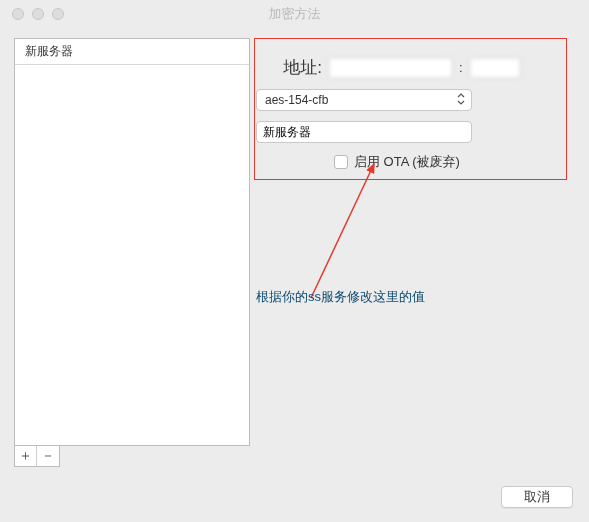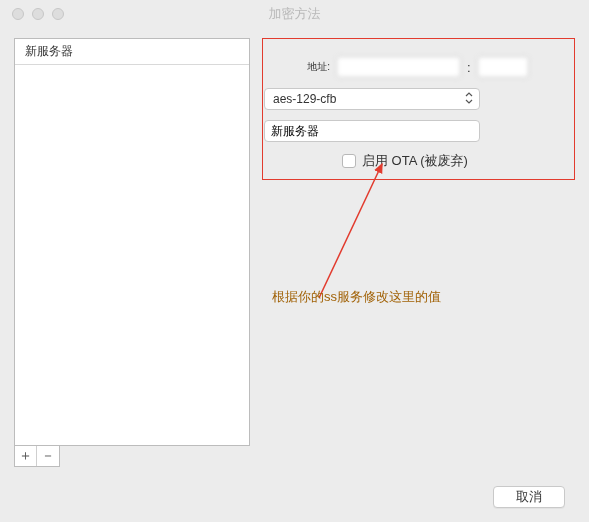--- a/index.html
+++ b/index.html
@@ -25,21 +25,21 @@
       width: 12px; height: 12px; border-radius: 50%;
       background: #ddd; border: 0.5px solid #c7c7c7;
     }
     .title-center {
       position: absolute; left: 0; right: 0; text-align: center;
       font-size: 13px; color: #b9b9b9; pointer-events: none;
     }
     .content {
       display: flex;
       padding: 10px 14px 0 14px;
-      gap: 14px;
+      gap: 6px;
     }
     .left {
       width: 236px;
     }
     .listbox {
       background: #fff;
       border: 1px solid #bcbcbc;
       height: 408px;
       position: relative;
     }
@@ -82,21 +82,21 @@
     }
     .row {
       display: flex;
       align-items: center;
       margin-bottom: 10px;
     }
     .lbl {
       width: 72px;
       text-align: right;
       padding-right: 6px;
-      font-size: 10px;
+      font-size: 17px;
       color: #333;
     }
     .field-area {
       flex: 1;
       display: flex;
       align-items: center;
       gap: 4px;
     }
     input[type="text"], input[type="password"] {
       border: 1px solid #c9c9c9;
@@ -138,35 +138,35 @@
     }
     .cb {
       width: 14px; height: 14px;
       border: 1px solid #b8b8b8;
       border-radius: 3px;
       background: #fff;
       cursor: pointer;
     }
     .annotation {
       position: absolute;
-      left: 8px; top: 250px;
-      color: #a16207;
+      left: 0px; top: 250px;
+      color: #0c4a6e;
       font-size: 13px;
       width: 200px;
       pointer-events: none;
     }
     .arrow-svg {
       position: absolute;
       left: 50px; top: 120px;
       width: 120px; height: 150px;
       pointer-events: none;
     }
     .footer {
       position: absolute;
-      right: 24px; bottom: 14px;
+      right: 16px; bottom: 14px;
       display: flex; gap: 12px;
     }
     .btn {
       width: 72px; height: 22px;
       background: #fff;
       border: 1px solid #c9c9c9;
       border-radius: 4px;
       font-size: 13px;
       display: flex; align-items: center; justify-content: center;
       cursor: pointer;
@@ -205,21 +205,21 @@
         <div class="field-area">
           <input type="text" class="addr-input" value="" style="">
           <span class="colon">:</span>
           <input type="text" class="port-input" value="" style="">
         </div>
       </div>
 
       <div class="row">
         <div class="field-area">
           <div class="select">
-            <span>aes-129-cfb</span>
+            <span>aes-154-cfb</span>
             <span class="caret">
               <svg width="8" height="12" viewBox="0 0 8 12">
                   <path d="M1 4 L4 1 L7 4 M1 8 L4 11 L7 8" stroke="#555" stroke-width="1.2" fill="none"></path>
                 </svg>
             </span>
           </div>
         </div>
       </div>
 
 

